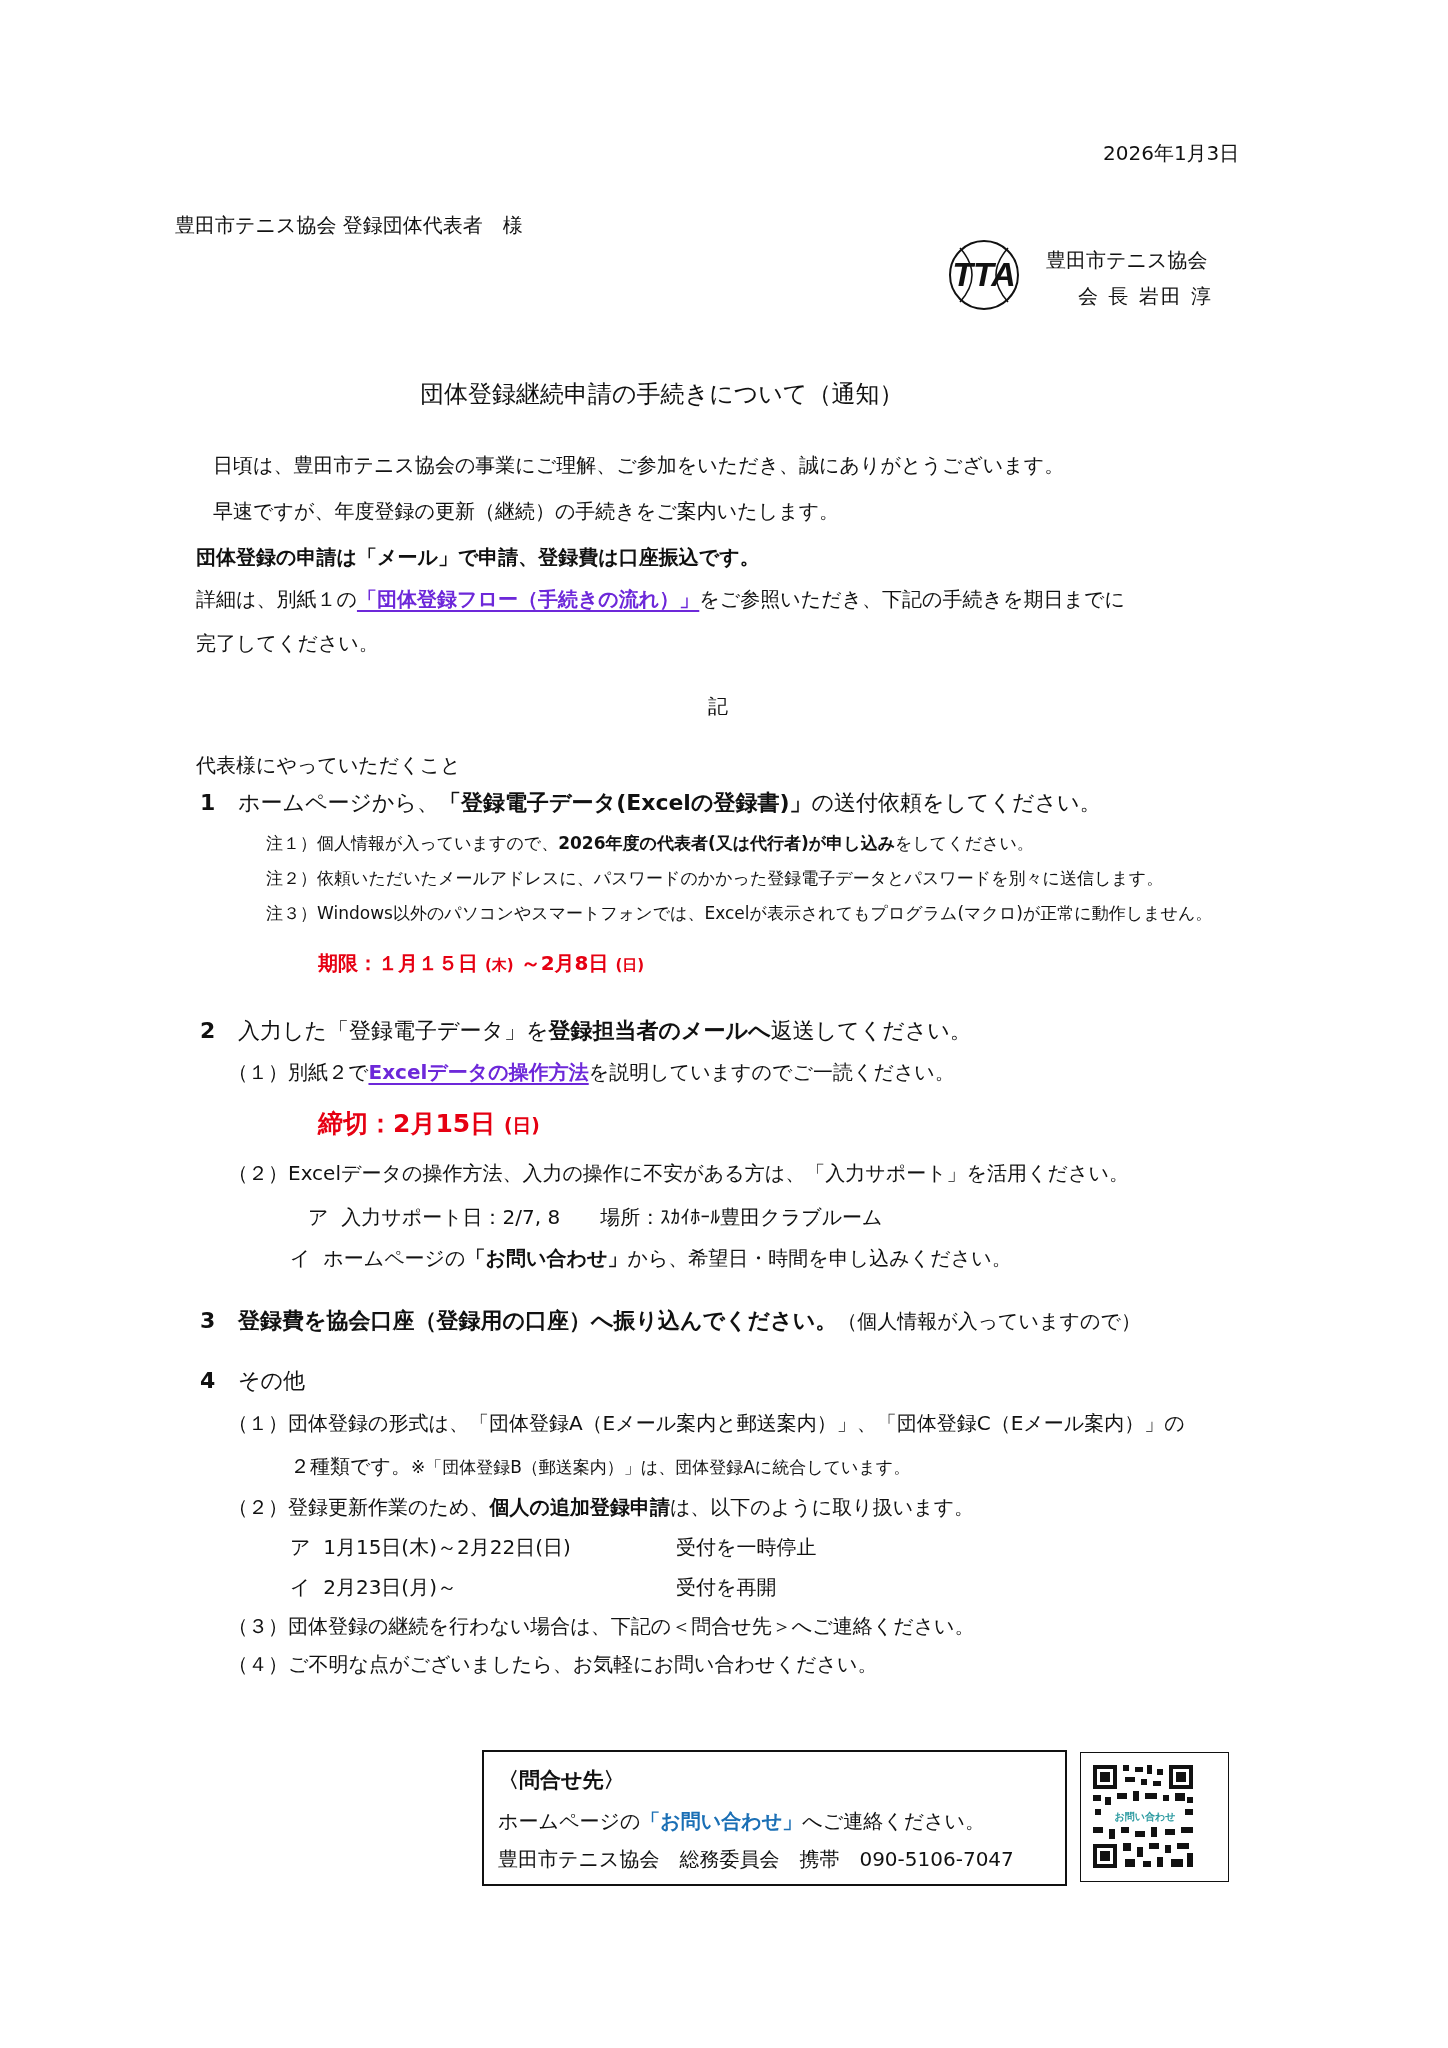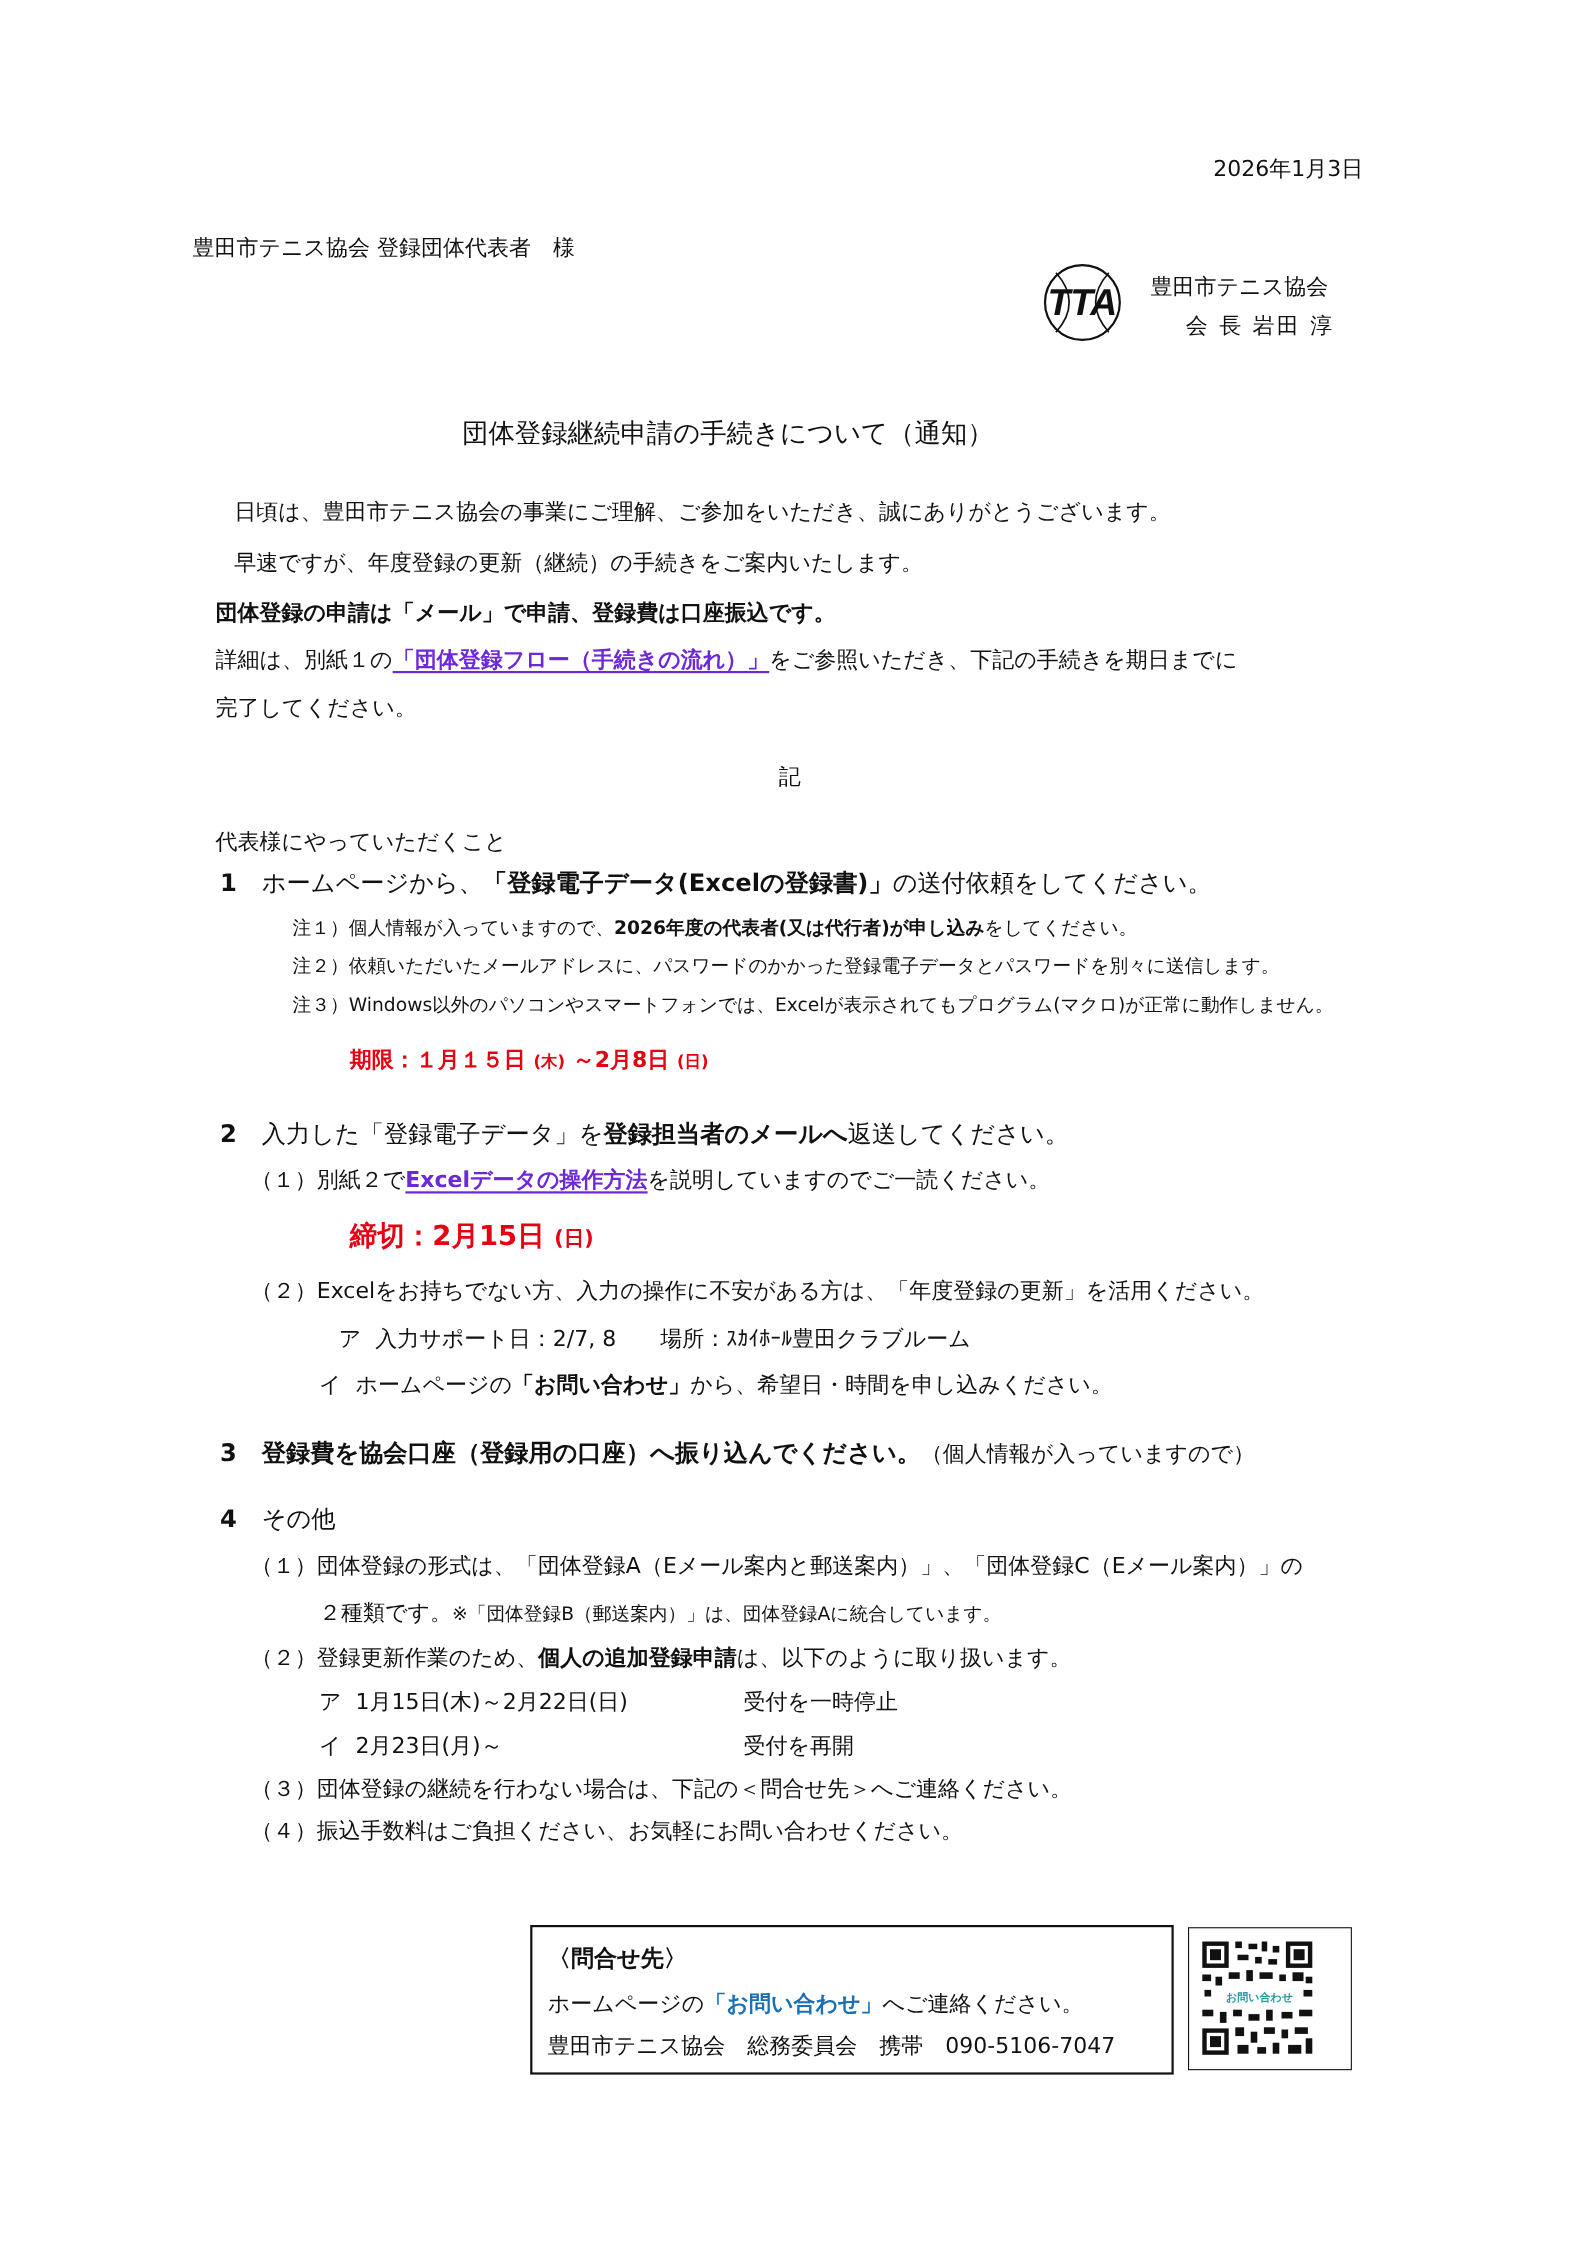--- a/index.html
+++ b/index.html
@@ -86,21 +86,21 @@
 <div class="abs t22" style="left:200px; top:1016px;">
   <span class="num">2</span><span class="u">入力した「登録電子データ」</span><span>を</span><span class="b">登録担当者のメールへ</span><span>返送してください。</span>
 </div>
 <div class="abs t20" style="left:228px; top:1059px;">
   <span>（１）</span><span>別紙２で</span><span class="link">Excelデータの操作方法</span><span>を説明していますのでご一読ください。</span>
 </div>
 <div class="abs red" style="left:318px; top:1107px; font-size:25px;">
   <span>締切：2月15日</span> <span class="small">(日)</span>
 </div>
 <div class="abs t20" style="left:228px; top:1160px;">
-  <span>（２）</span><span>Excelをお持ちでない方、入力の操作に不安がある方は、「年度登録の更新」を活用ください。</span>
+  <span>（２）</span><span>Excelデータの操作方法、入力の操作に不安がある方は、「入力サポート」を活用ください。</span>
 </div>
 <div class="abs t20" style="left:308px; top:1204px;">
   <span>ア</span>&nbsp;&nbsp;<span>入力サポート日：2/7, 8　　場所：ｽｶｲﾎｰﾙ豊田クラブルーム</span>
 </div>
 <div class="abs t20" style="left:290px; top:1245px;">
   <span>イ</span>&nbsp;&nbsp;<span>ホームページの</span><span class="b">「お問い合わせ」</span><span>から、希望日・時間を申し込みください。</span>
 </div>
 
 <div class="abs t22" style="left:200px; top:1306px;">
   <span class="num">3</span><span class="b">登録費を協会口座（登録用の口座）へ振り込んでください。</span><span class="t20">（個人情報が入っていますので）</span>
@@ -123,21 +123,21 @@
 </div>
 <div class="abs t20" style="left:676px; top:1534px;">受付を一時停止</div>
 <div class="abs t20" style="left:290px; top:1574px;">
   <span>イ</span>&nbsp;&nbsp;<span>2月23日(月)～</span>
 </div>
 <div class="abs t20" style="left:676px; top:1574px;">受付を再開</div>
 <div class="abs t20" style="left:228px; top:1613px;">
   <span>（３）</span><span>団体登録の継続を行わない場合は、下記の＜問合せ先＞へご連絡ください。</span>
 </div>
 <div class="abs t20" style="left:228px; top:1651px;">
-  <span>（４）</span><span>振込手数料はご負担ください、お気軽にお問い合わせください。</span>
+  <span>（４）</span><span>ご不明な点がございましたら、お気軽にお問い合わせください。</span>
 </div>
 
 <div class="contact-box">
   <div class="abs b" style="left:14px; top:14px; font-size:21px;">〈問合せ先〉</div>
   <div class="abs t20" style="left:14px; top:56px;">
     <span>ホームページの</span><span class="b" style="color:#1a6fb5;">「お問い合わせ」</span><span>へご連絡ください。</span>
   </div>
   <div class="abs t20" style="left:14px; top:94px;">豊田市テニス協会　総務委員会　携帯　090-5106-7047</div>
 </div>
 

